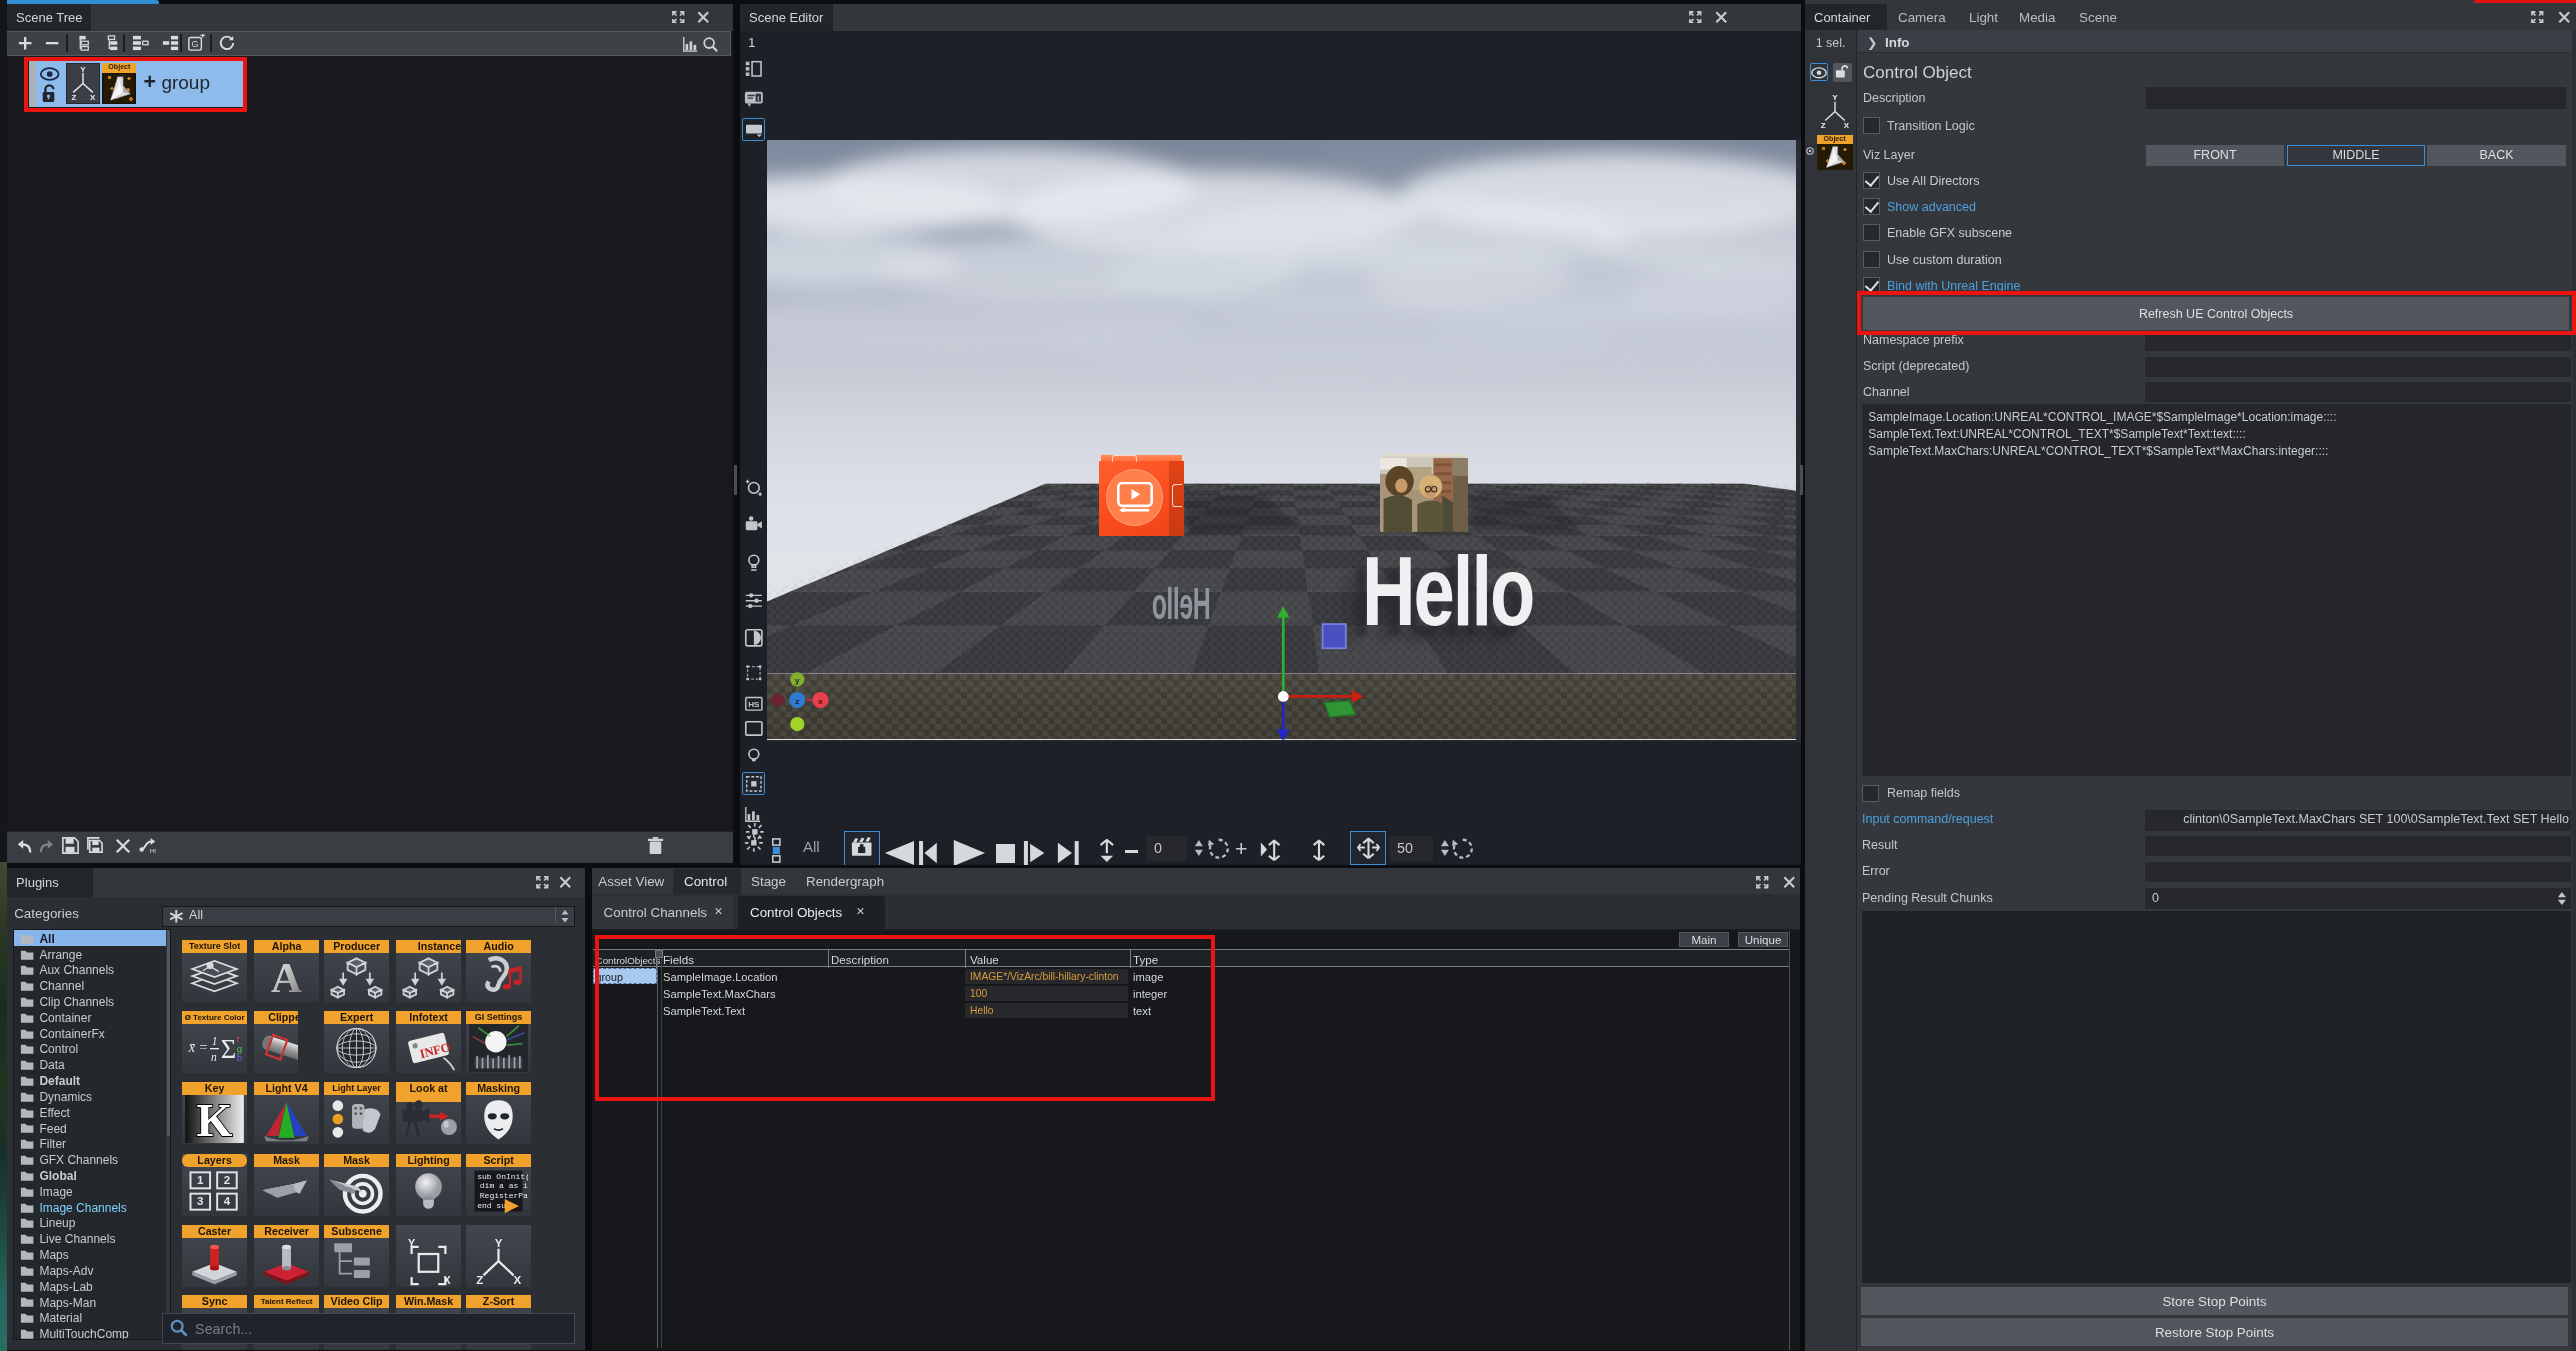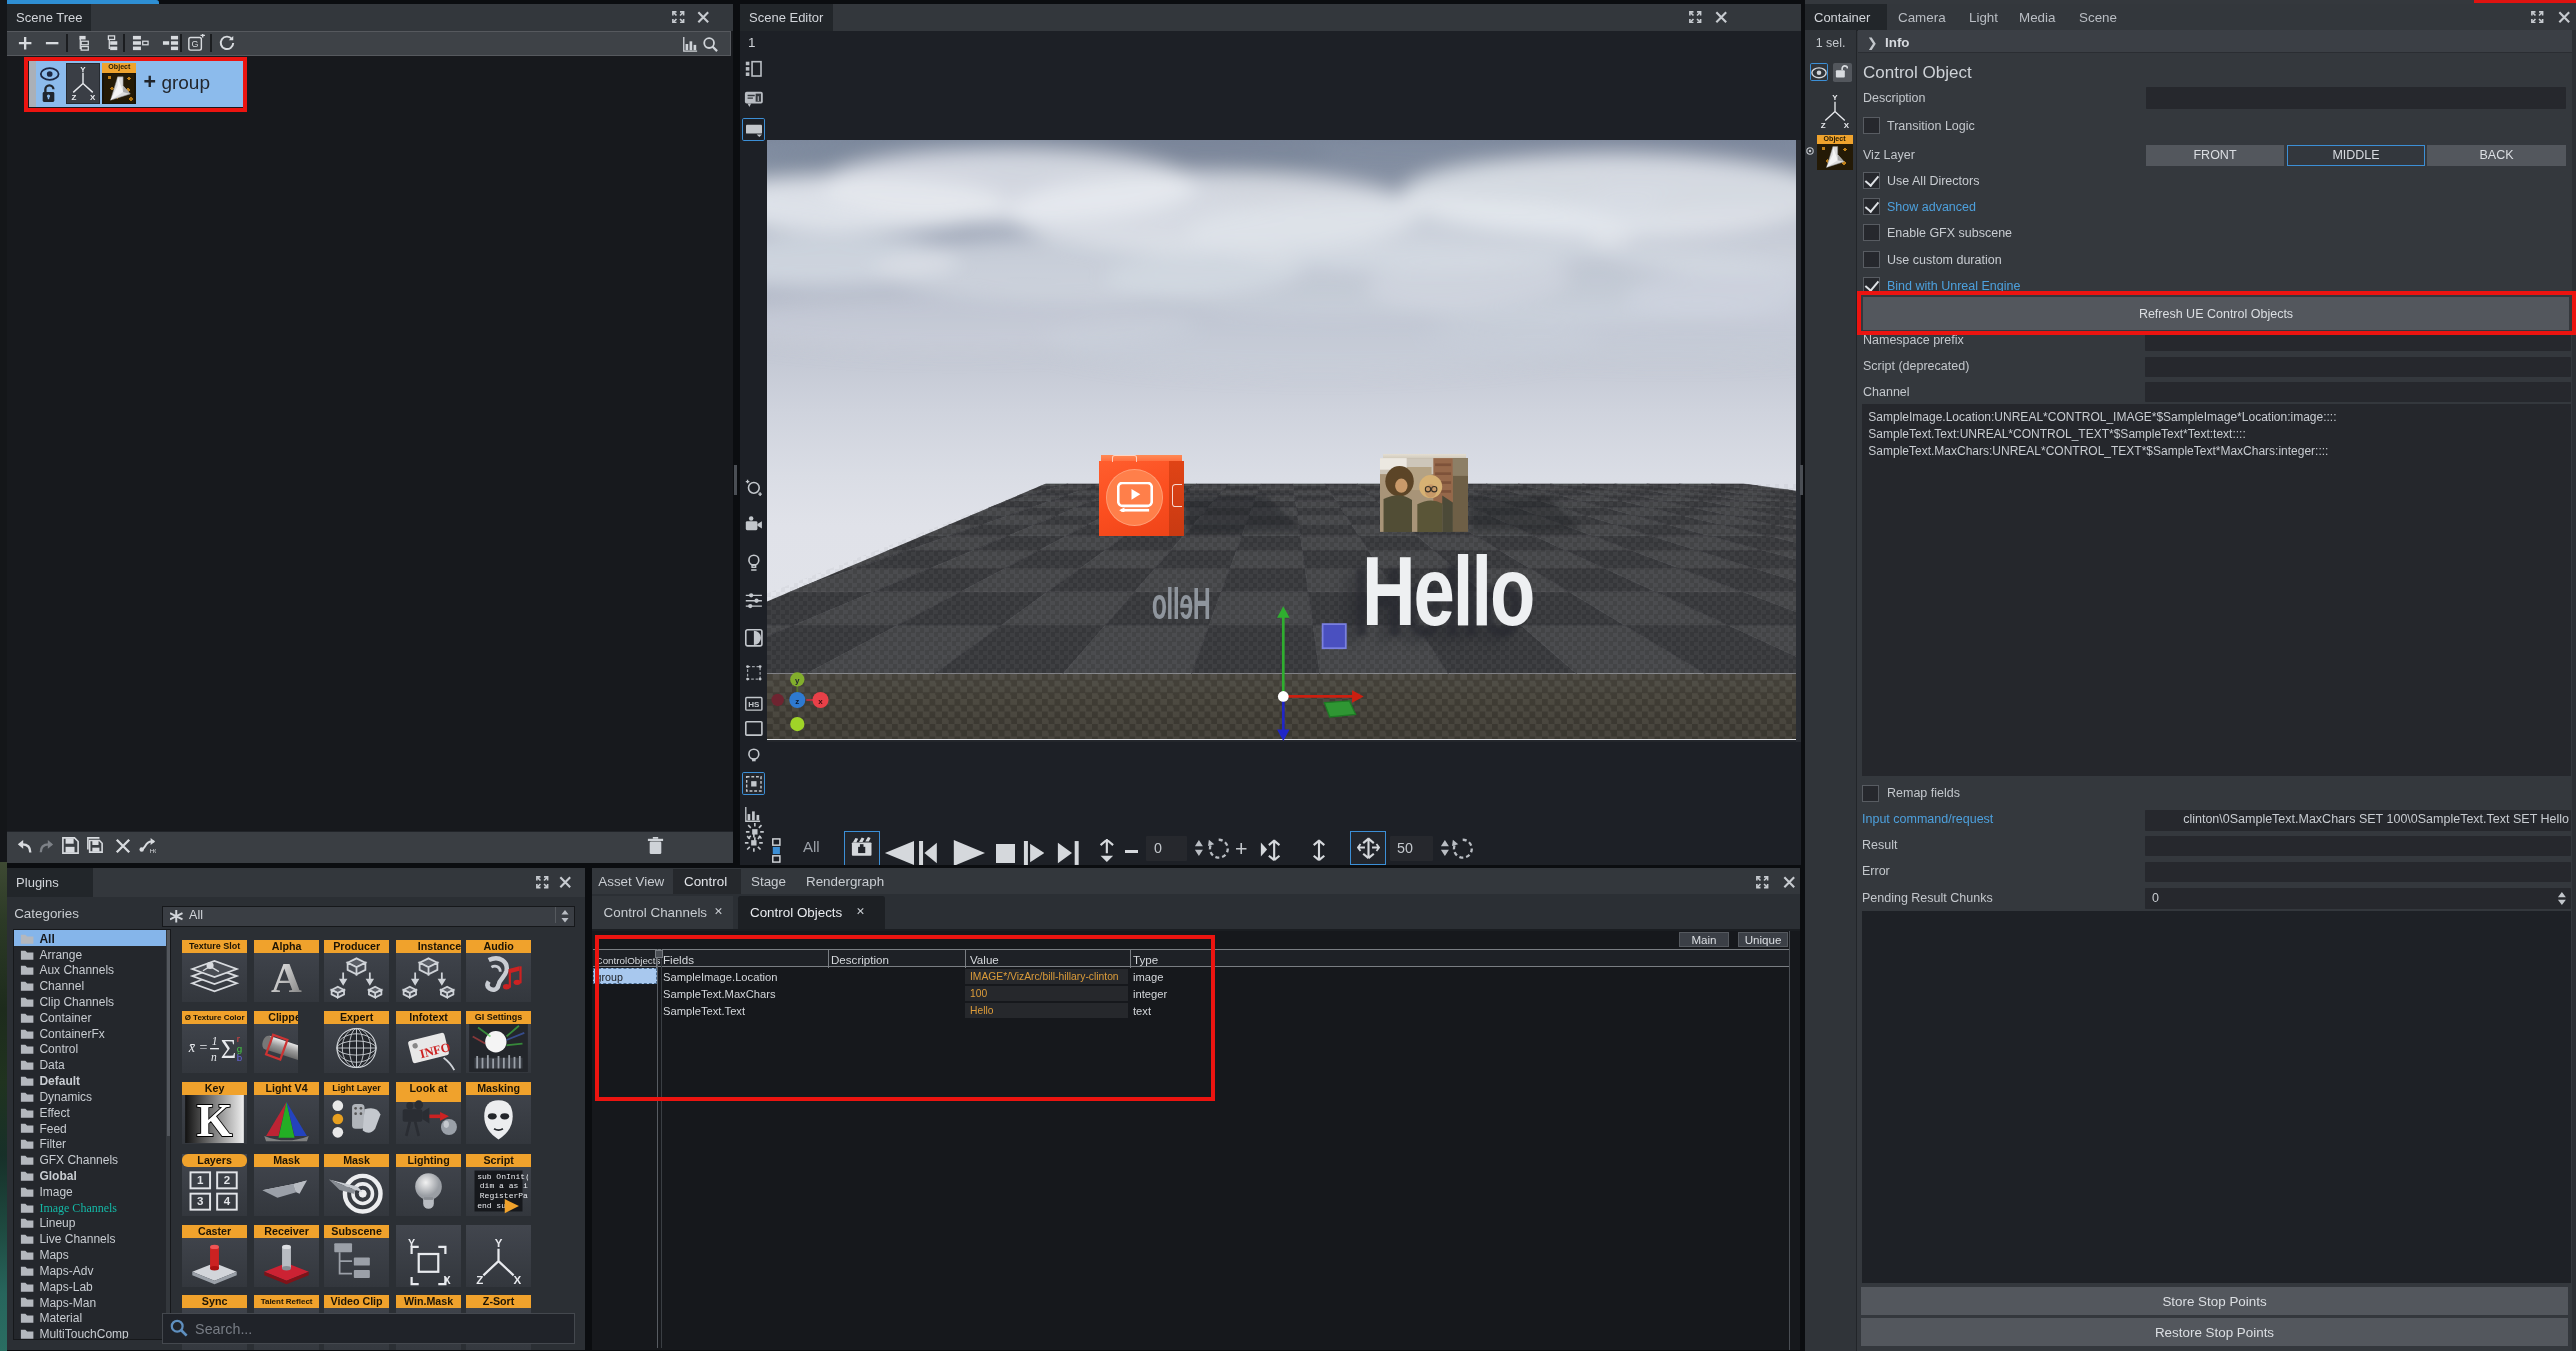--- a/index.html
+++ b/index.html
@@ -876,21 +876,21 @@
           <path d="M1 2h5l2 2h7v8H1z" fill="#b4b8be"></path>
         </svg>
 <div class="abs" style="left:25px;top:239px;font-size:12px;color:#c8ccd1;font-weight:bold;">Global</div>
 <svg class="abs" style="left:5.4px;top:240px;" width="14.3" height="11.6" viewBox="0 0 16 13">
           <path d="M1 2h5l2 2h7v8H1z" fill="#b4b8be"></path>
         </svg>
 <div class="abs" style="left:25px;top:255px;font-size:12px;color:#c8ccd1;">Image</div>
 <svg class="abs" style="left:5.4px;top:256px;" width="14.3" height="11.6" viewBox="0 0 16 13">
           <path d="M1 2h5l2 2h7v8H1z" fill="#b4b8be"></path>
         </svg>
-<div class="abs" style="left:25px;top:271px;font-size:12px;color:#14b8a6;font-family:Liberation Serif, serif;">Image Channels</div>
+<div class="abs" style="left:25px;top:271px;font-size:12px;color:#7dd3fc;">Image Channels</div>
 <svg class="abs" style="left:5.4px;top:272px;" width="14.3" height="11.6" viewBox="0 0 16 13">
           <path d="M1 2h5l2 2h7v8H1z" fill="#b4b8be"></path>
         </svg>
 <div class="abs" style="left:25px;top:286px;font-size:12px;color:#c8ccd1;">Lineup</div>
 <svg class="abs" style="left:5.4px;top:287px;" width="14.3" height="11.6" viewBox="0 0 16 13">
           <path d="M1 2h5l2 2h7v8H1z" fill="#b4b8be"></path>
         </svg>
 <div class="abs" style="left:25px;top:302px;font-size:12px;color:#c8ccd1;">Live Channels</div>
 <svg class="abs" style="left:5.4px;top:303px;" width="14.3" height="11.6" viewBox="0 0 16 13">
           <path d="M1 2h5l2 2h7v8H1z" fill="#b4b8be"></path>

